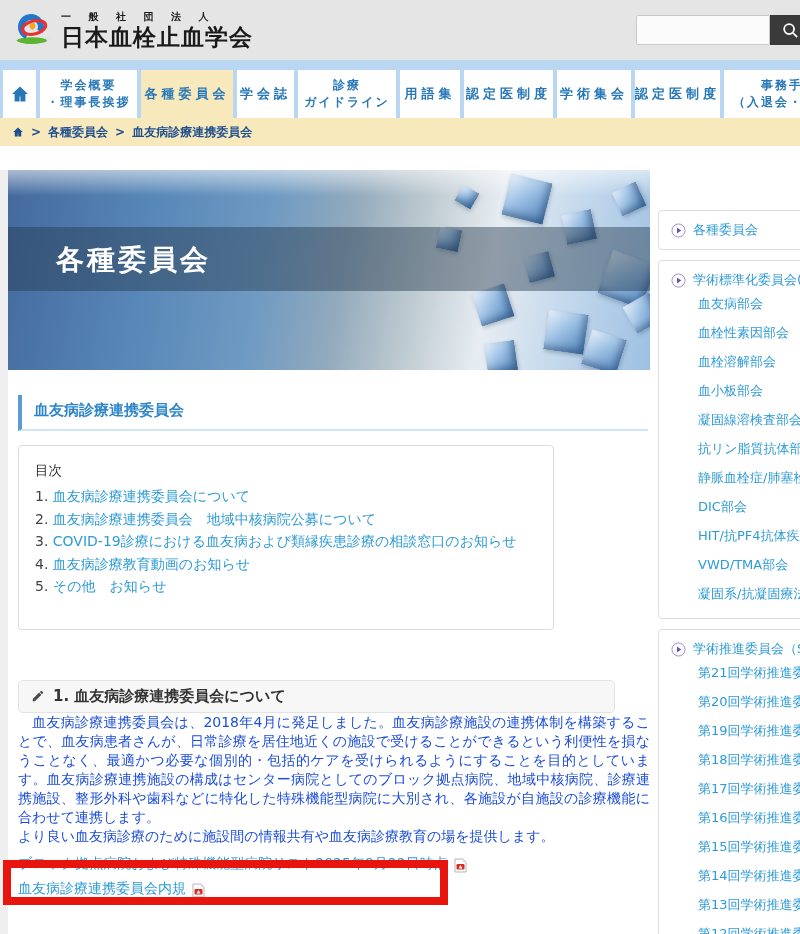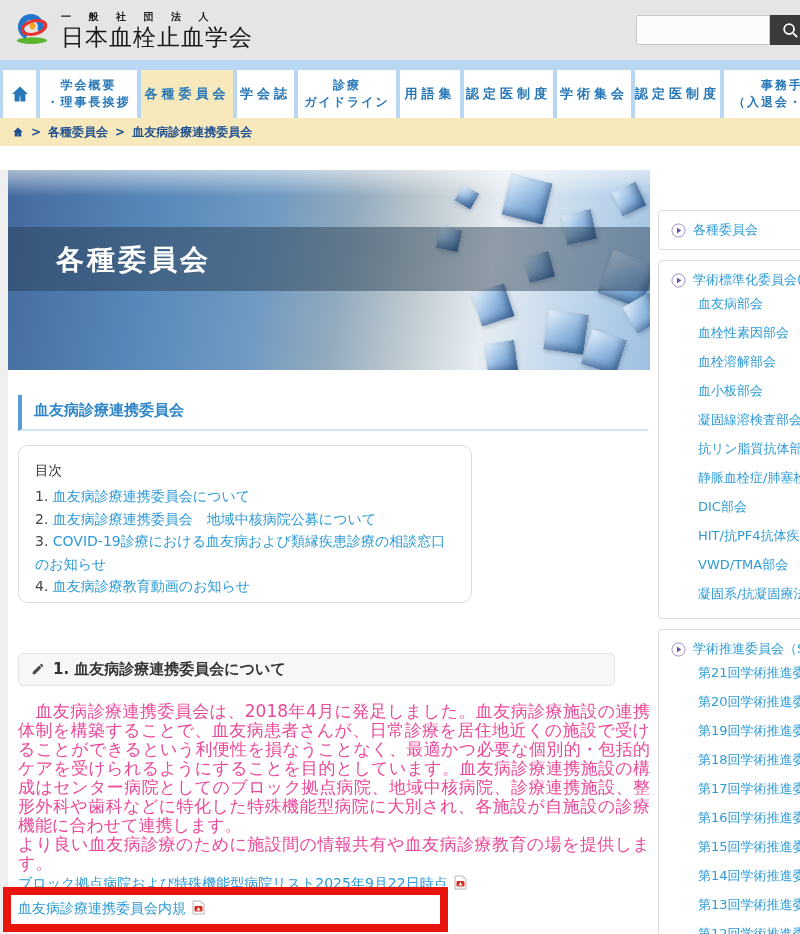--- a/index.html
+++ b/index.html
@@ -6,21 +6,21 @@
   html,body { width:800px; height:934px; }
   body {
     font-family: "DejaVu Sans", "Liberation Sans", sans-serif;
     background:#fff; overflow:hidden; position:relative;
   }
   
   .header { height:60px; background:#e5e5e5; position:relative; display:flex; align-items:center; }
   .logo { display:flex; align-items:center; gap:7px; margin-left:12px; }
   .logo-mark { width:42px; height:38px; }
   .org-type { font-size:10px; font-weight:bold; letter-spacing:7px; color:#1a1a1a; }
-  .org-name { font-size:23px; font-weight:normal; color:#1a1a1a; letter-spacing:1px; line-height:1.15; }
+  .org-name { font-size:23px; font-weight:bold; color:#1a1a1a; letter-spacing:1px; line-height:1.15; }
   .search { position:absolute; right:-10px; top:15px; display:flex; }
   .search input { width:134px; height:30px; border:1px solid #c9c9c9; background:#fbfbfb; border-radius:2px 0 0 2px; padding:0 6px; font-size:13px; }
   .search button { width:40px; height:30px; background:#3a3a3a; border:none; display:flex; align-items:center; justify-content:center; cursor:pointer; }
   
   .nav { height:58px; background:#b9d6f2; display:flex; gap:4px; padding:10px 0 0 3px; }
   .tab { background:#fff; color:#2878b8; font-weight:bold; font-size:13px; letter-spacing:4px;
          display:flex; flex-direction:column; align-items:center; justify-content:center; text-align:center;
          height:48px; flex:none; cursor:pointer; }
   .tab.multi { font-size:12px; letter-spacing:2px; }
   .tab.active { background:#f8e9bd; }
@@ -61,33 +61,33 @@
   .cube:nth-of-type(7){ left:430px; top:58px; width:22px; height:22px; transform:rotate(12deg); }
   .cube:nth-of-type(8){ left:478px; top:172px;width:30px; height:30px; transform:rotate(-8deg); }
   .cube:nth-of-type(9){ left:578px; top:164px;width:36px; height:36px; transform:rotate(18deg); }
   .cube:nth-of-type(10){left:620px; top:128px;width:30px; height:30px; transform:rotate(-30deg); }
   .cube:nth-of-type(11){left:450px; top:18px; width:18px; height:18px; transform:rotate(30deg); }
   .cube:nth-of-type(12){left:518px; top:84px; width:26px; height:26px; transform:rotate(-15deg); }
   
   .sec-title { margin:25px 0 0 10px; width:630px; border-left:4px solid #5b9bd5; border-bottom:2px solid #cfe4f5;
                padding:6px 0 9px 12px; color:#2e86c8; font-size:15px; font-weight:bold; }
   
-  .toc { margin:14px 0 0 10px; width:454px; border:1px solid #dcdcdc; border-radius:10px; padding:13px 16px 4px; }
+  .toc { margin:14px 0 0 10px; width:536px; border:1px solid #dcdcdc; border-radius:4px; padding:13px 16px 31px; }
   .toc-heading { font-size:13.5px; color:#333; margin-bottom:4px; line-height:22px; }
   .toc-item { font-size:14px; line-height:22.5px; color:#444; cursor:pointer; }
   .toc-item .lnk { color:#2e9bd6; }
   
   .sec-head { margin:50px 0 0 10px; width:597px; background:#f7f7f7; border:1px solid #e3e3e3; border-radius:5px;
               padding:6px 12px; font-size:15px; font-weight:bold; color:#333;
               display:flex; align-items:center; gap:8px; }
   
-  .para { margin:16px 0 0 10px; width:632px; font-size:17px; line-height:19px; color:#ec4899; text-align:justify; }
+  .para { margin:0 0 0 10px; width:632px; font-size:14px; line-height:19px; color:#1d4ed8; text-align:justify; }
   
   .links { position:relative; margin:2px 0 0 10px; width:632px; }
-  .link-row { height:25px; display:flex; align-items:flex-start; gap:6px; font-size:14px; color:#2e9bd6; cursor:pointer; }
+  .link-row { height:25px; display:flex; align-items:flex-end; gap:6px; font-size:14px; color:#2e9bd6; cursor:pointer; }
   .red-box { position:absolute; left:-15px; top:12px; width:445px; height:45px;
              border:8px solid #e8140e; pointer-events:none; z-index:5; }
   
   .sidebar { position:absolute; left:658px; top:40px; width:215px; }
   .side-box { background:#fff; border:1px solid #dedede; border-radius:4px; padding:10px 12px; margin-bottom:10px; }
   .side-title { display:flex; align-items:center; gap:7px; font-size:13px; color:#2e9bd6; line-height:18px; cursor:pointer; white-space:nowrap; }
   .side-item { font-size:13px; color:#2e9bd6; line-height:29px; margin-left:27px; cursor:pointer; white-space:nowrap; }
   .pdf-ico { flex:none; }
 </style>
 </head>
@@ -193,20 +193,21 @@
 
     <div class="sec-title">血友病診療連携委員会</div>
 
     <div class="toc">
       <div class="toc-heading">目次</div>
       <div id="toc-items">
           <div class="toc-item"><span class="num">1. </span><span class="lnk">血友病診療連携委員会について</span></div>
           <div class="toc-item"><span class="num">2. </span><span class="lnk">血友病診療連携委員会　地域中核病院公募について</span></div>
           <div class="toc-item"><span class="num">3. </span><span class="lnk">COVID-19診療における血友病および類縁疾患診療の相談窓口のお知らせ</span></div>
           <div class="toc-item"><span class="num">4. </span><span class="lnk">血友病診療教育動画のお知らせ</span></div>
+          <div class="toc-item"><span class="num">5. </span><span class="lnk">その他　お知らせ</span></div>
         </div>
     </div>
 
     <div class="sec-head">
       <svg width="14" height="14" viewBox="0 0 24 24" fill="#4a4a4a">
         <path d="M3 17.25V21h3.75L17.81 9.94l-3.75-3.75L3 17.25zM20.71 7.04a1 1 0 0 0 0-1.41l-2.34-2.34a1 1 0 0 0-1.41 0l-1.83 1.83 3.75 3.75 1.83-1.83z"></path>
       </svg>
       <span>1. 血友病診療連携委員会について</span>
     </div>
 

